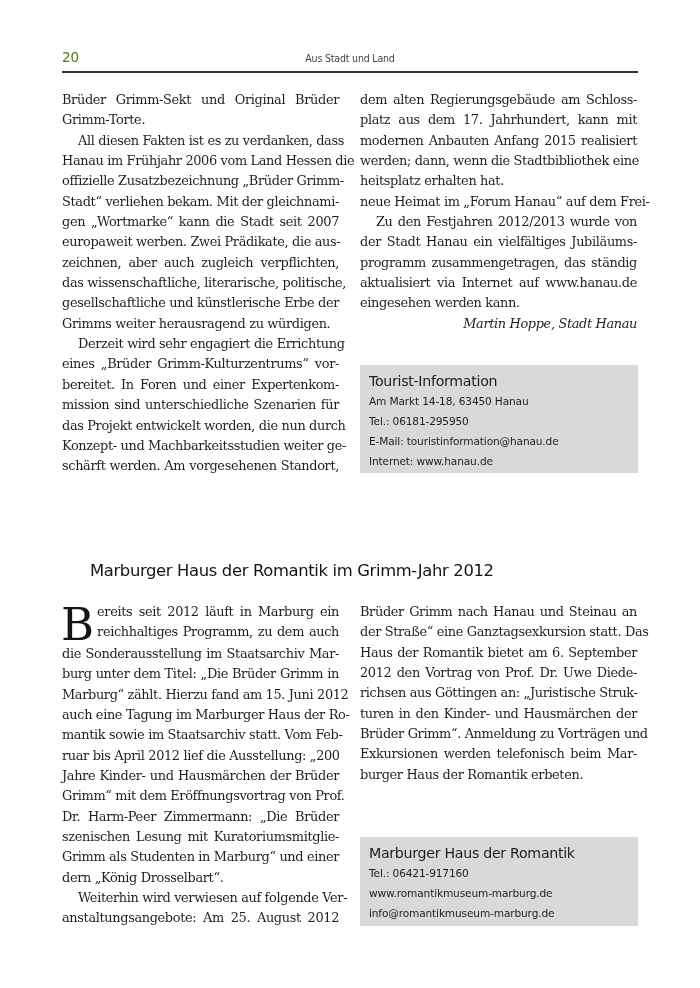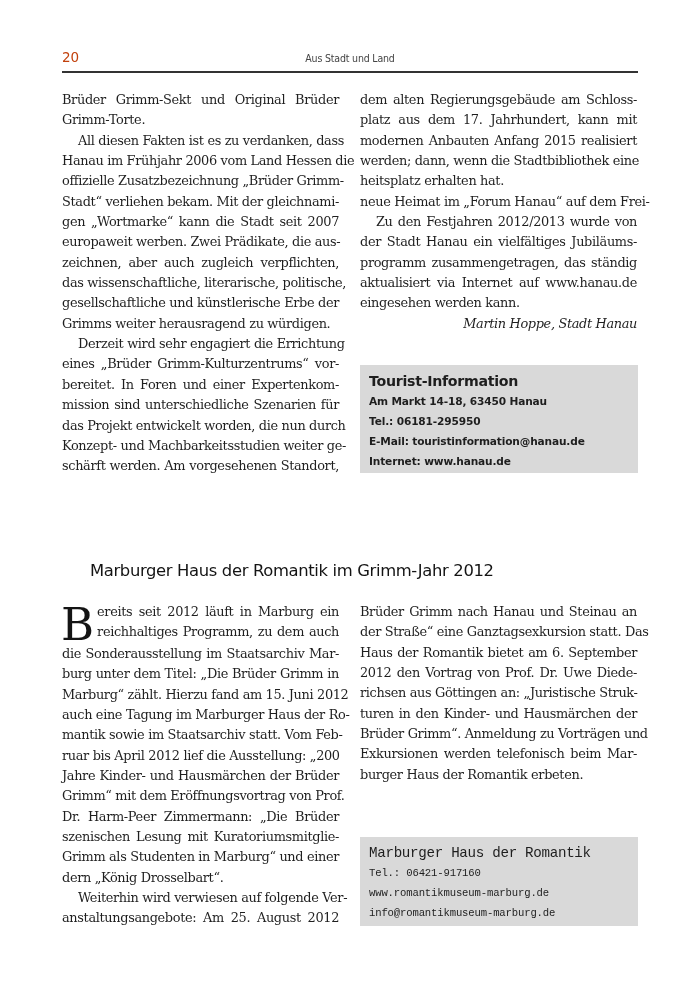--- a/index.html
+++ b/index.html
@@ -1,18 +1,18 @@
 <!DOCTYPE html>
 <html><head>
 <meta charset="utf-8">
 <style>
   html, body { margin:0; padding:0; background:#ffffff; }
   body { width:700px; height:988px; position:relative; overflow:hidden; color:#1e1e1e; }
   .page { position:absolute; left:0; top:0; width:700px; height:988px; }
-  .hdr-num { position:absolute; left:62px; top:49px; font-family:"DejaVu Sans", sans-serif; font-size:13.5px; color:#c2410c; }
+  .hdr-num { position:absolute; left:62px; top:49px; font-family:"DejaVu Sans", sans-serif; font-size:13.5px; color:#4d7c0f; }
   .hdr-title { position:absolute; left:0; width:700px; top:52px; text-align:center; font-family:"DejaVu Sans", sans-serif; font-size:10.5px; color:#444; letter-spacing:-0.2px; transform:scaleX(0.9); }
   .hdr-rule { position:absolute; left:62px; width:576px; top:71px; height:1.6px; background:#333; }
 
   .col { position:absolute; width:277px; font-family:"DejaVu Serif", serif; font-size:12.9px; line-height:20.35px; color:#1f1f1f; }
   .col .ln { display:block; text-align:justify; text-align-last:justify; white-space:nowrap; overflow:visible; letter-spacing:-0.35px; }
   .col .ln.last { text-align-last:left; }
   .col .ln.ind { padding-left:16px; }
 
   .sig { font-style:italic; text-align:right !important; text-align-last:right !important; }
 
@@ -65,21 +65,21 @@
         <span class="ln">neue Heimat im „Forum Hanau“ auf dem Frei-</span>
         <span class="ln ind">Zu den Festjahren 2012/2013 wurde von</span>
         <span class="ln">der Stadt Hanau ein vielfältiges Jubiläums-</span>
         <span class="ln">programm zusammengetragen, das ständig</span>
         <span class="ln">aktualisiert via Internet auf www.hanau.de</span>
         <span class="ln last">eingesehen werden kann.</span>
       </div>
     <span class="ln sig">Martin Hoppe, Stadt Hanau</span>
   </div>
 
-  <div class="box" style="top:365px; height:108px;font-weight:bold;">
+  <div class="box" style="top:365px; height:108px;">
     <div class="bt">Tourist-Information</div>
     <div class="bl">Am Markt 14-18, 63450 Hanau</div>
     <div class="bl">Tel.: 06181-295950</div>
     <div class="bl">E-Mail: touristinformation@hanau.de</div>
     <div class="bl">Internet: www.hanau.de</div>
   </div>
 
   <div class="sec-title">Marburger Haus der Romantik im Grimm-Jahr 2012</div>
 
   <div class="col" style="left:62px; top:602px;">
@@ -111,20 +111,20 @@
       <span class="ln">der Straße“ eine Ganztagsexkursion statt. Das</span>
       <span class="ln">Haus der Romantik bietet am 6. September</span>
       <span class="ln">2012 den Vortrag von Prof. Dr. Uwe Diede-</span>
       <span class="ln">richsen aus Göttingen an: „Juristische Struk-</span>
       <span class="ln">turen in den Kinder- und Hausmärchen der</span>
       <span class="ln">Brüder Grimm“. Anmeldung zu Vorträgen und</span>
       <span class="ln">Exkursionen werden telefonisch beim Mar-</span>
       <span class="ln last">burger Haus der Romantik erbeten.</span>
     </div>
 
-  <div class="box" style="top:837px; height:89px;font-family:Liberation Mono, monospace;">
+  <div class="box" style="top:837px; height:89px;">
     <div class="bt">Marburger Haus der Romantik</div>
     <div class="bl">Tel.: 06421-917160</div>
     <div class="bl">www.romantikmuseum-marburg.de</div>
     <div class="bl">info@romantikmuseum-marburg.de</div>
   </div>
 
 </div>
 
 </body></html>

